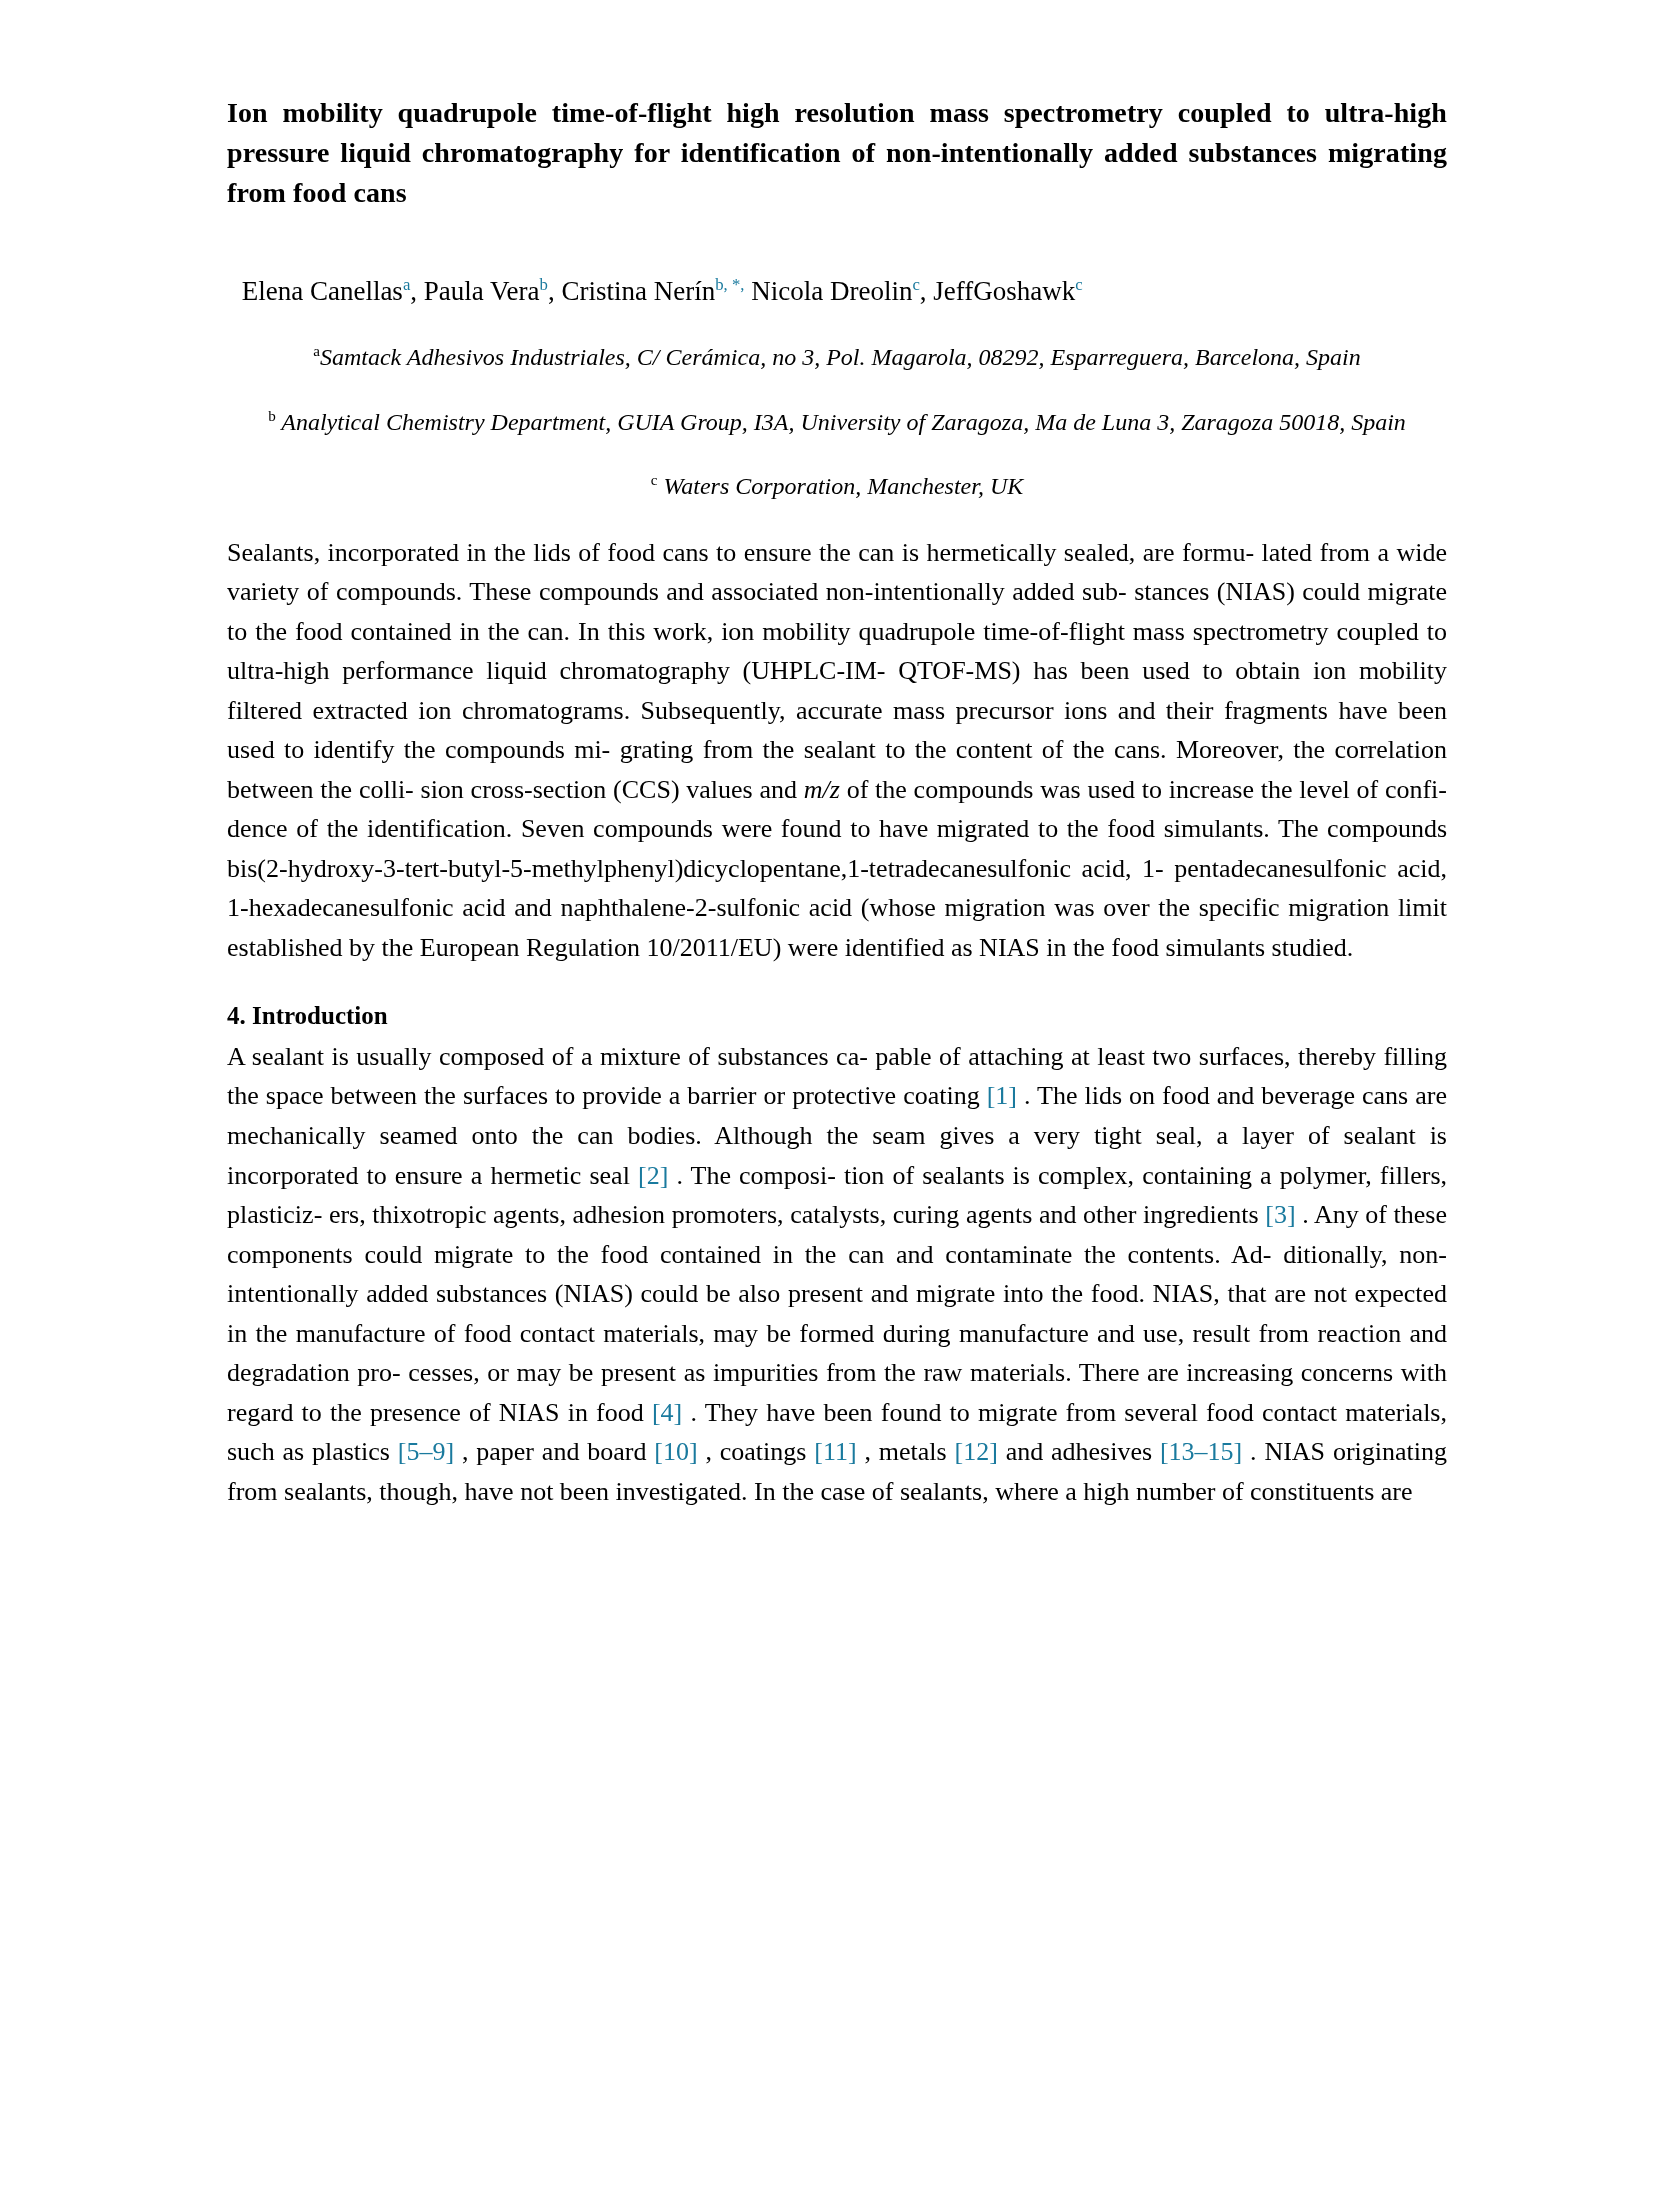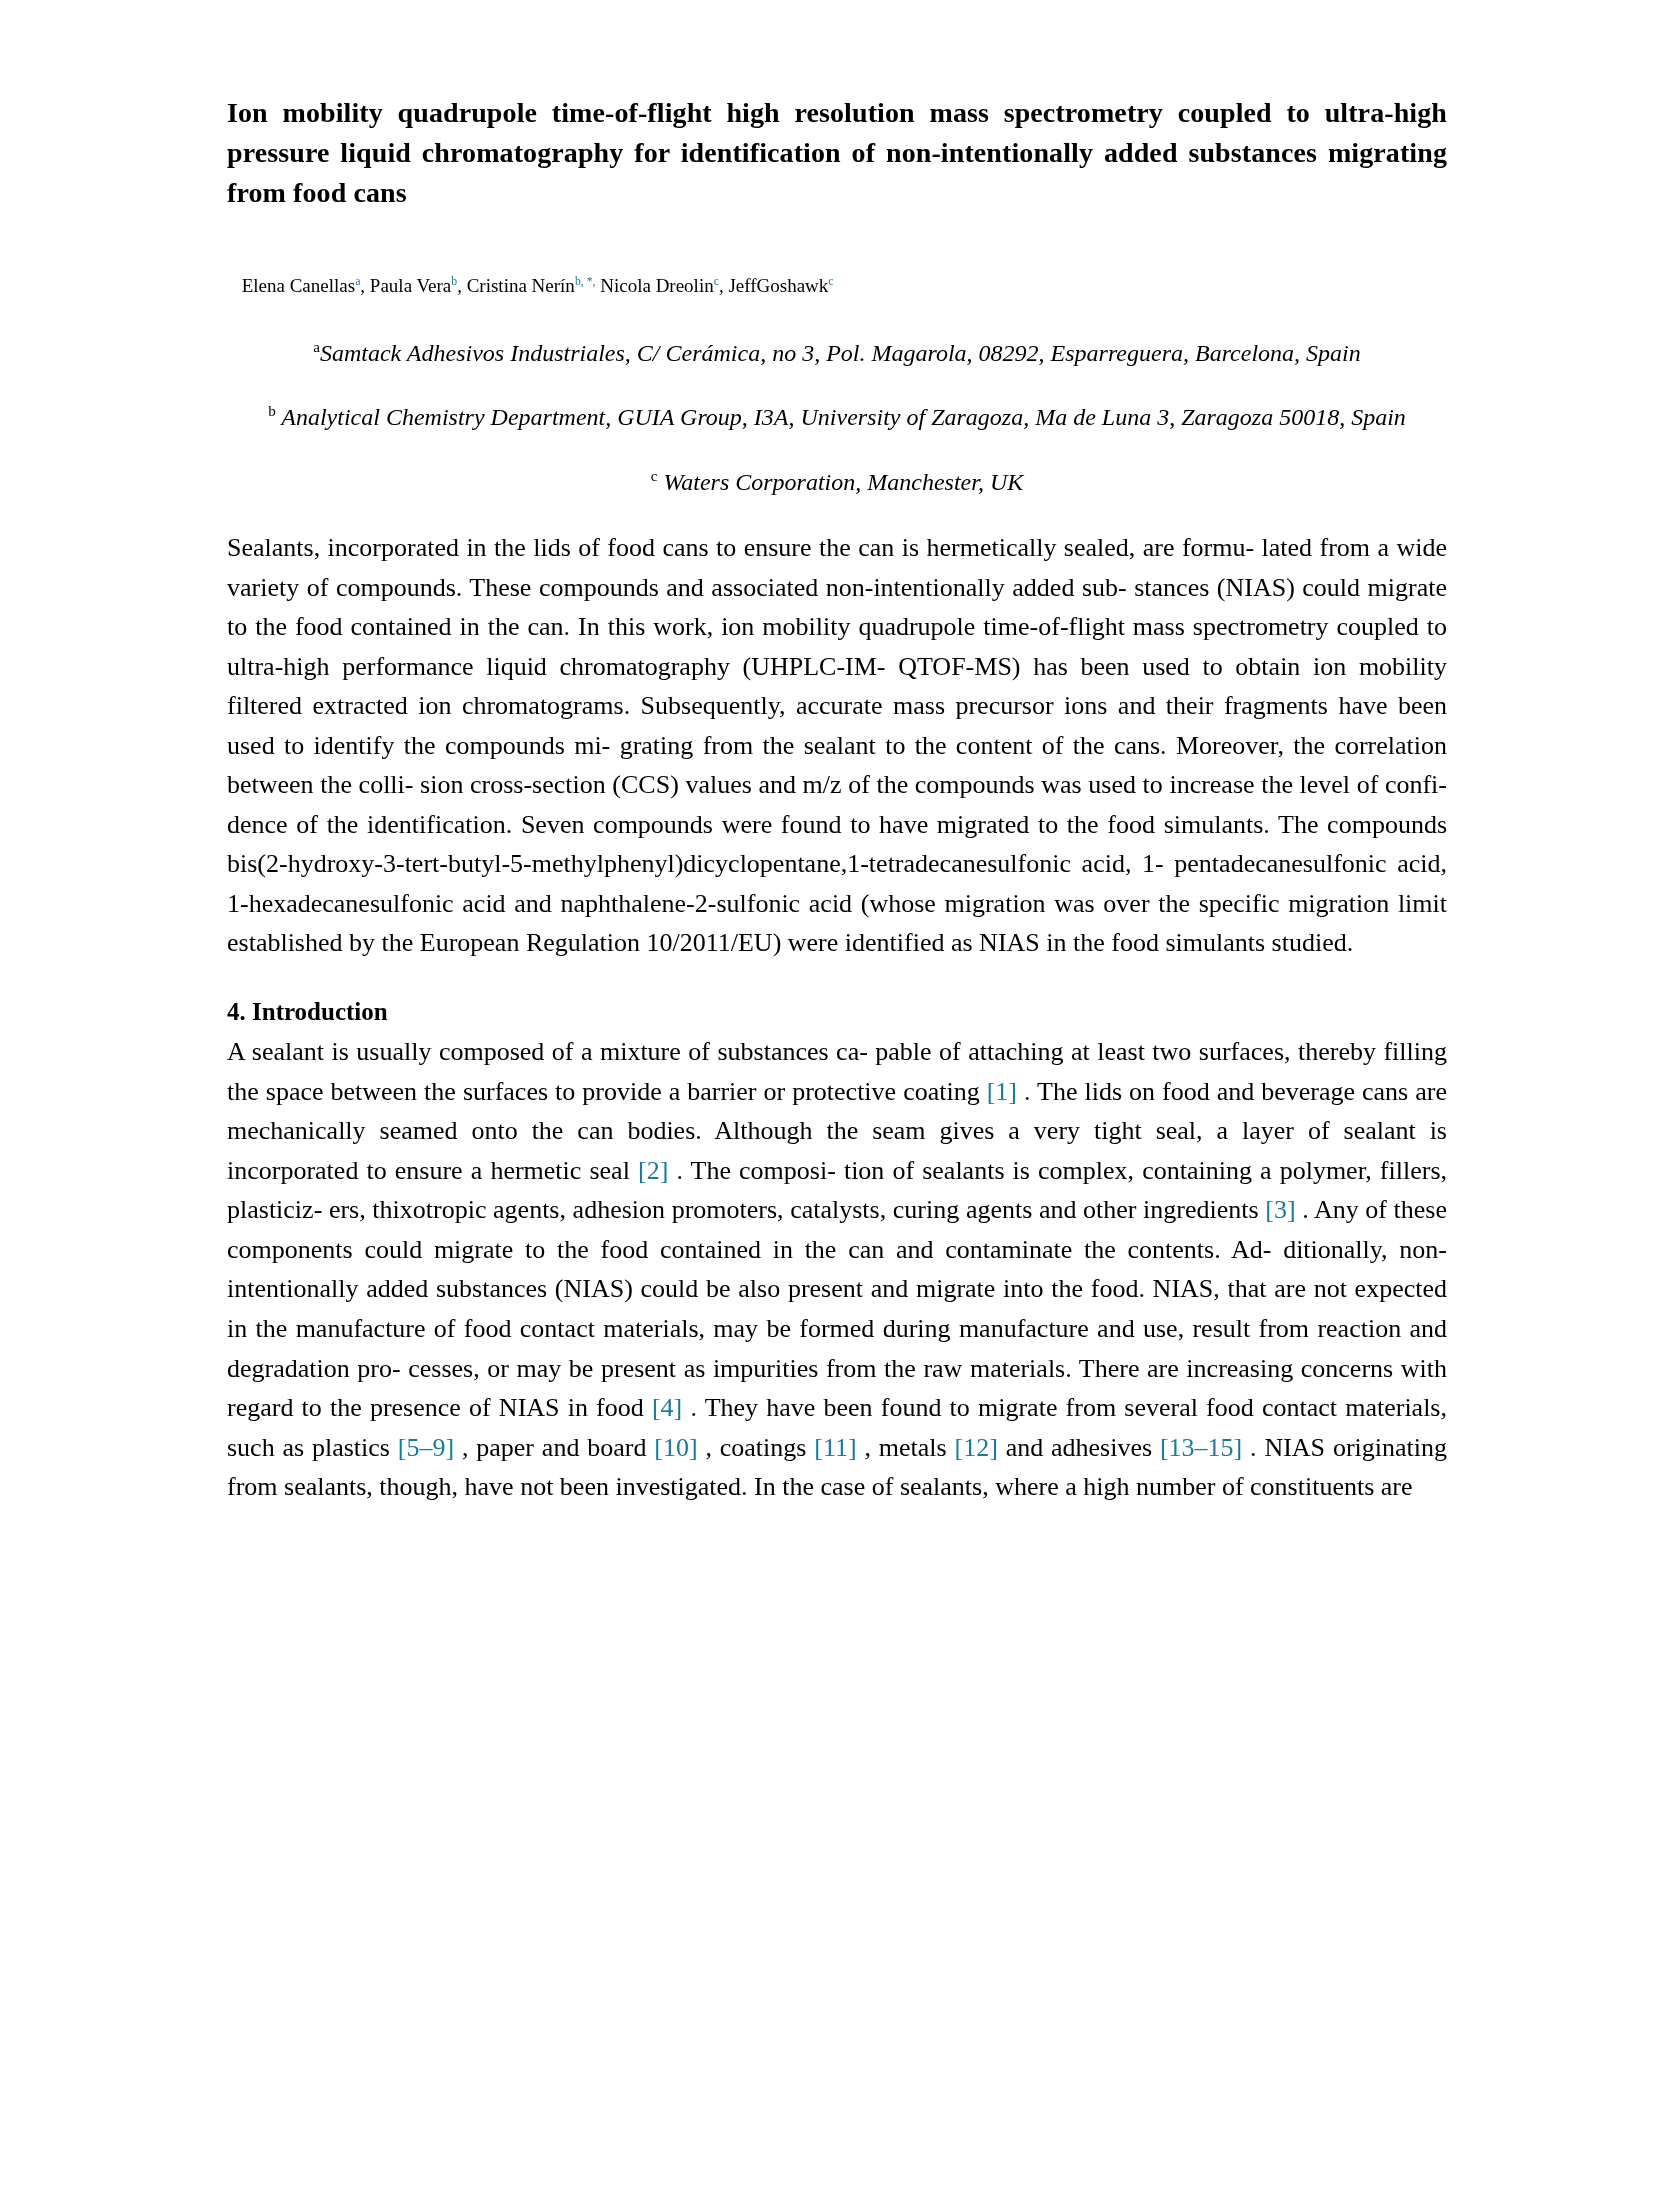--- a/index.html
+++ b/index.html
@@ -32,23 +32,23 @@
     font-weight: bold;
     line-height: 1.42;
     text-align: justify;
     text-align-last: left;
     margin: 0 0 60px 0;
     letter-spacing: 0.1px;
   }
 
   
   .authors {
-    font-size: 19px;
+    font-size: 27px;
     line-height: 1.45;
-    margin: 0 0 35px 0;
+    margin: 0 0 28px 0;
     padding-left: 14.7px;
   }
   .sup-blue {
     color: #1a7a9e;
     font-size: 0.62em;
     vertical-align: super;
     line-height: 0;
   }
 
   
@@ -90,20 +90,21 @@
     text-align-last: left;
     margin: 0;
   }
   .body-par.abstract-par {
     margin-bottom: 2.7px;
   }
   .cite {
     color: #1a7a9e;
   }
   .ital {
+    font-style: italic;
   }
   .nowrap {
     white-space: nowrap;
   }
 </style>
 </head>
 <body>
 
 <div class="page">
   <div class="content">

